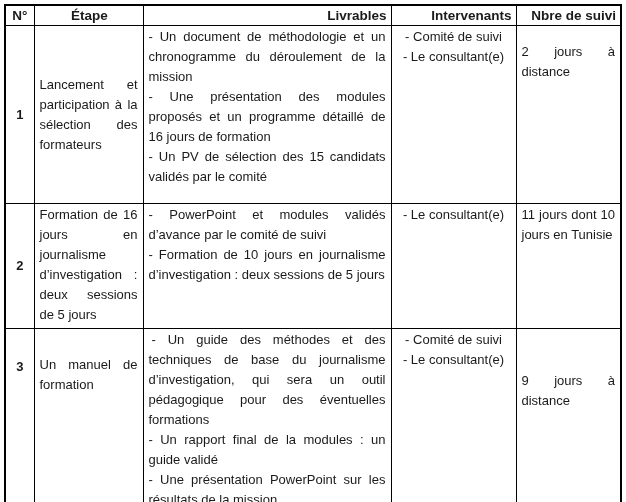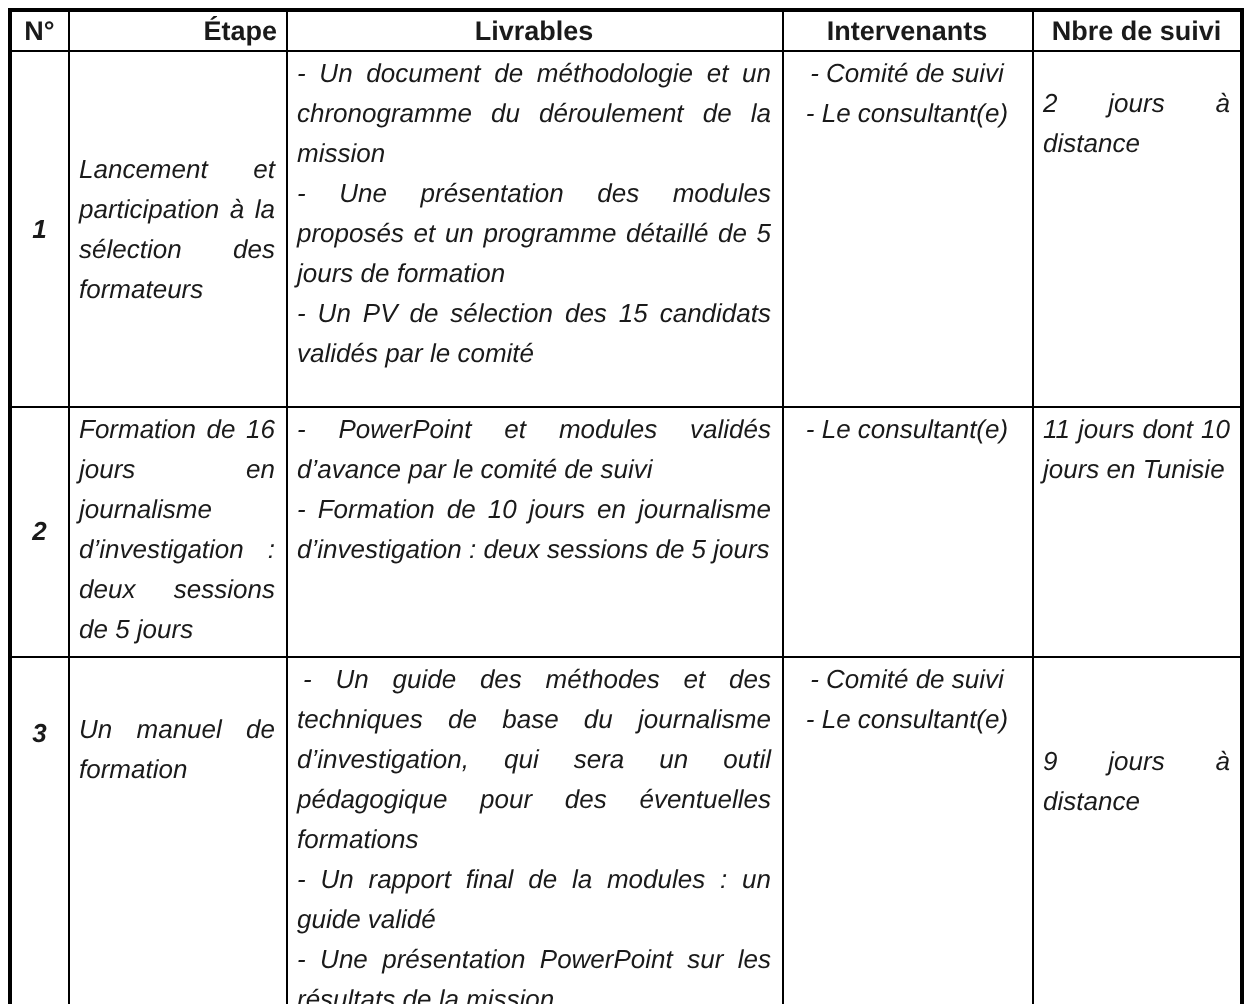--- a/index.html
+++ b/index.html
@@ -37,31 +37,30 @@
     border: 1px solid #000000;
     vertical-align: top;
     padding: 1px 5px;
     overflow: hidden;
   }
   th {
     font-size: 13.5px;
     font-weight: bold;
     height: 17px;
     line-height: 17px;
-    text-align: center;
+    text-align: right;
     padding: 1px 4px;
     white-space: nowrap;
   }
   th.h-num   { text-align: center; }
-  th.h-etape { text-align: right; padding-left: 6px; }
+  th.h-etape { text-align: center; padding-left: 6px; }
 
   td {
     font-size: 13px;
     line-height: 20px;
-    font-style: italic;
   }
   td p { margin: 0; }
 
   tr.r1 > td { height: 160px; }
   tr.r2 > td { height: 122px; }
   tr.r3 > td { height: 182px; }
 
   td.num-cell {
     text-align: center;
     font-weight: bold;
@@ -103,21 +102,21 @@
       </tr>
     </thead>
     <tbody>
       <tr class="r1">
         <td class="num-cell v-mid">1</td>
         <td class="etape-cell v-mid">
           <p>Lancement et participation à la sélection des formateurs</p>
         </td>
         <td class="livr-cell">
           <p>- Un document de méthodologie et un chronogramme du déroulement de la mission</p>
-          <p>- Une présentation des modules proposés et un programme détaillé de 5 jours de formation</p>
+          <p>- Une présentation des modules proposés et un programme détaillé de 16 jours de formation</p>
           <p>- Un PV de sélection des 15 candidats validés par le comité</p>
         </td>
         <td class="interv-cell">
           <p>- Comité de suivi</p>
           <p>- Le consultant(e)</p>
         </td>
         <td class="jours-cell pt16">
           <p>2 jours à distance</p>
         </td>
       </tr>

